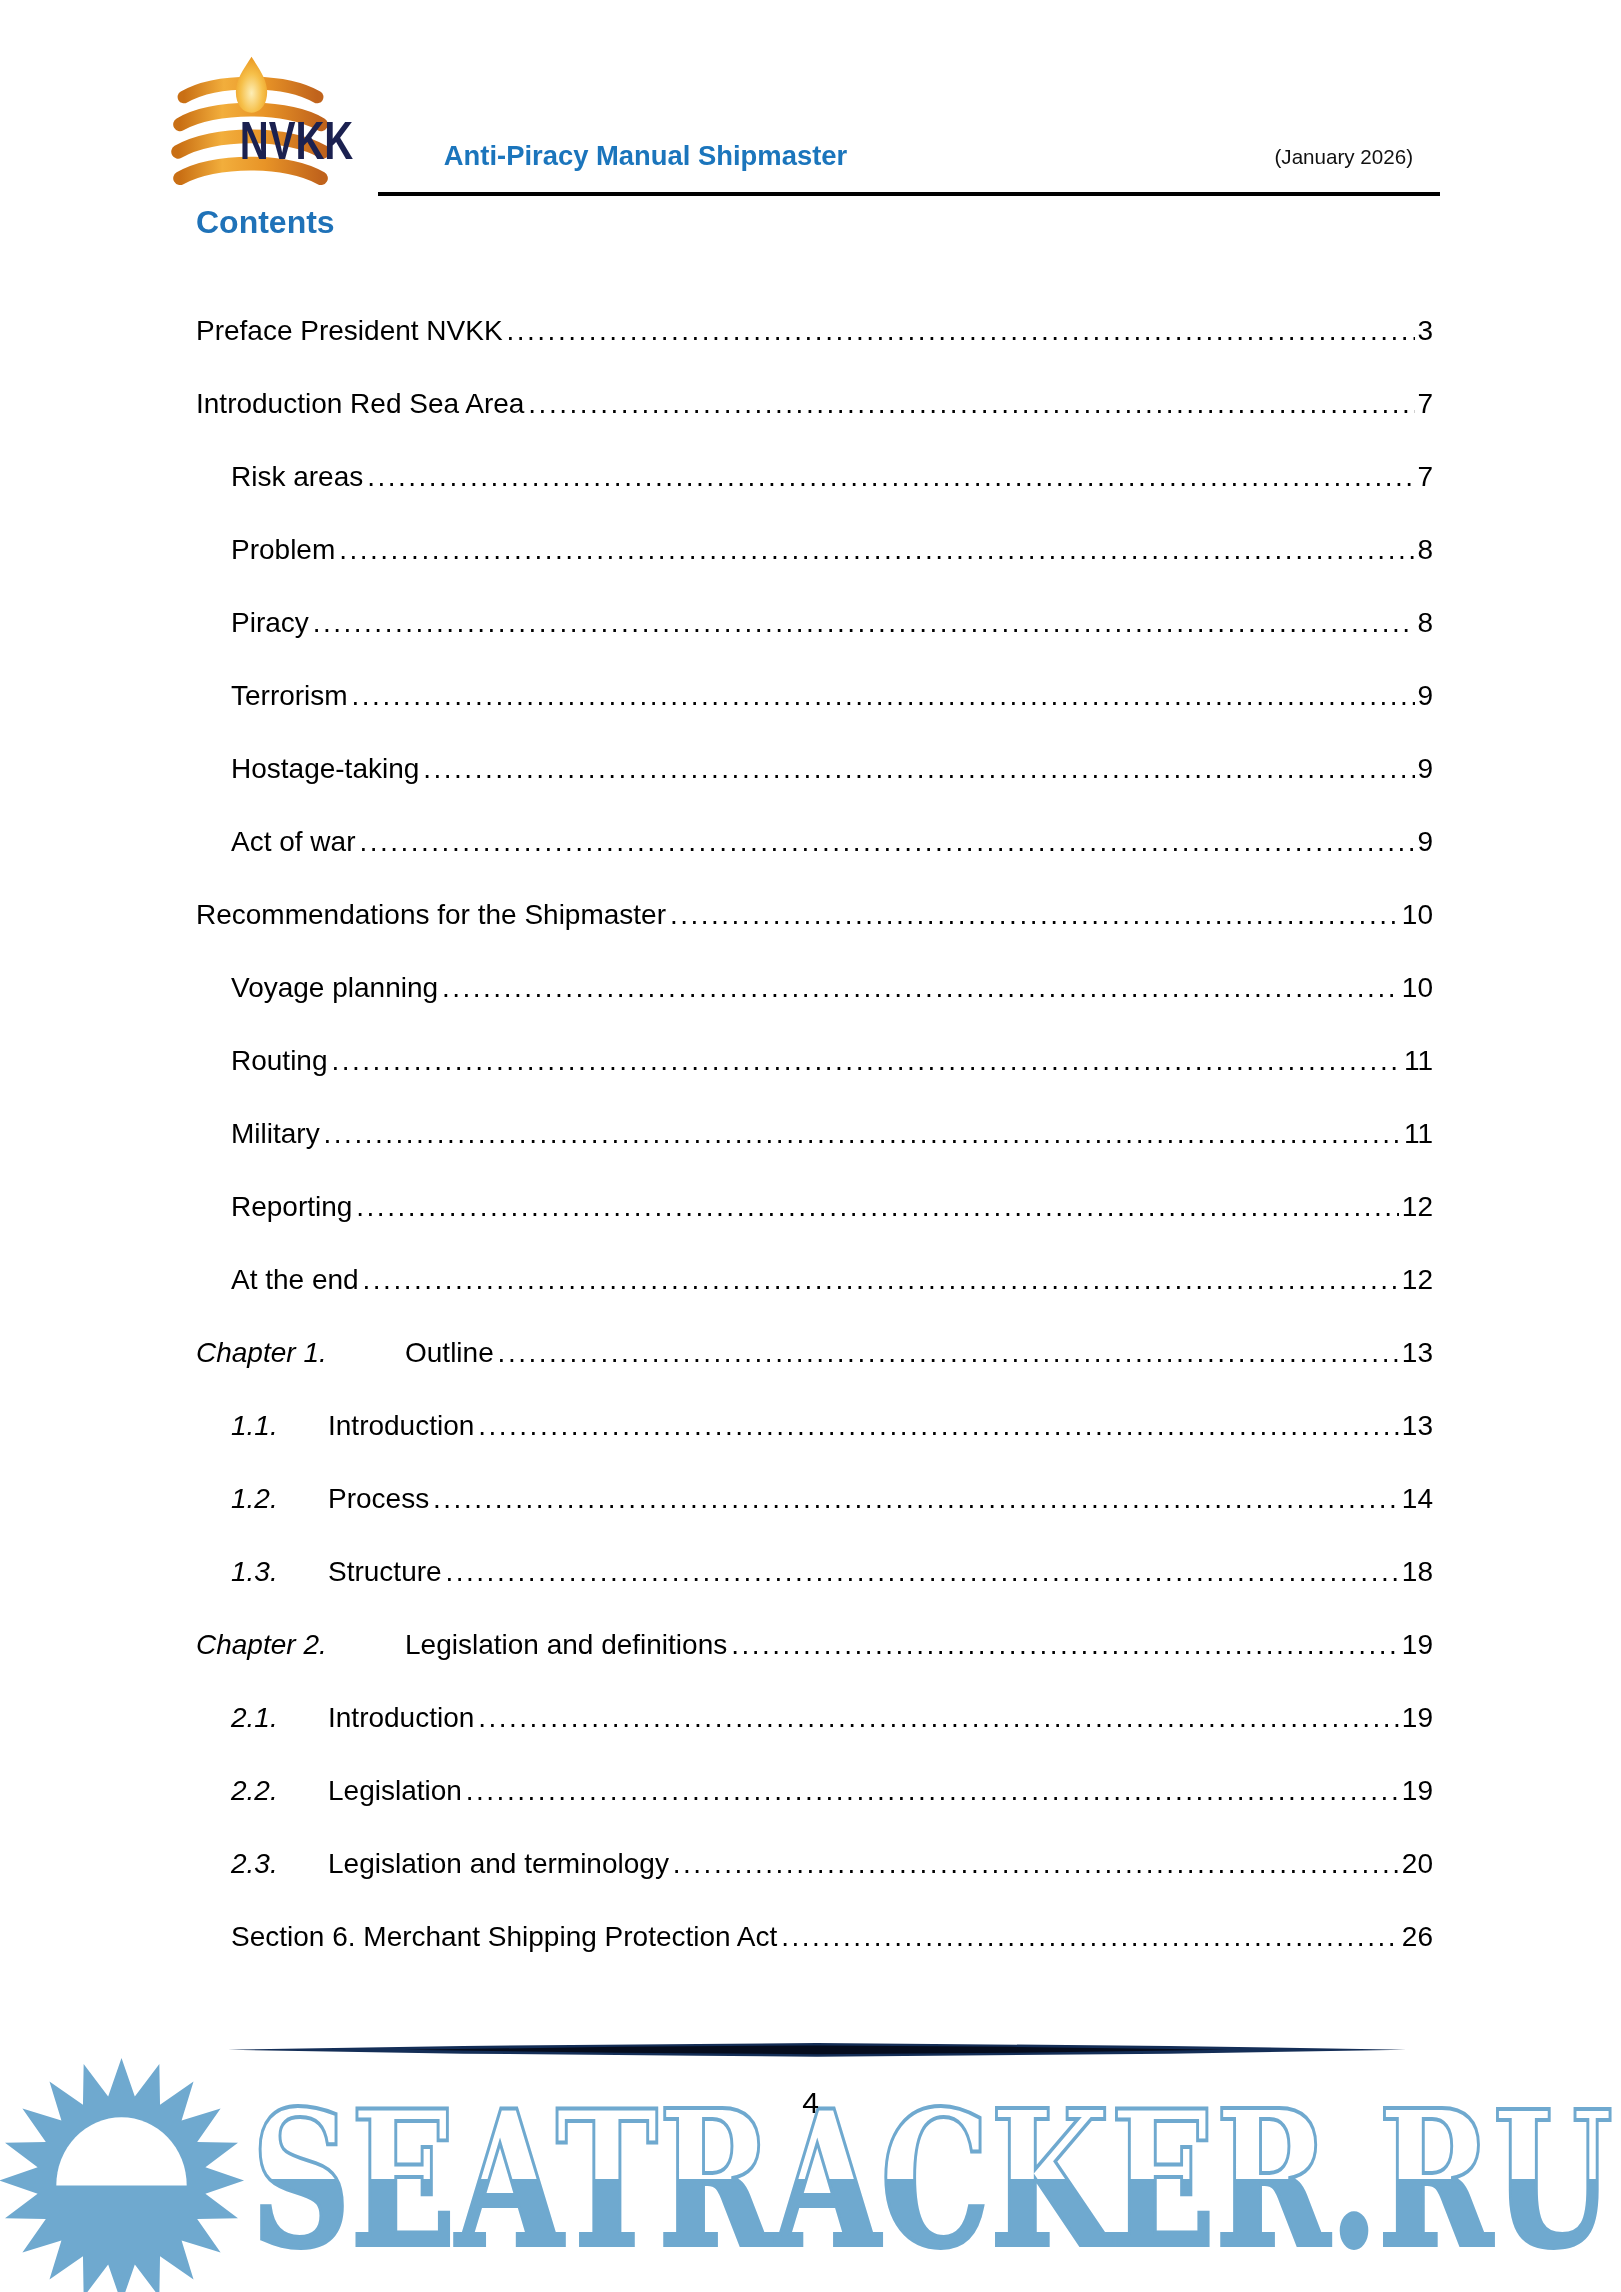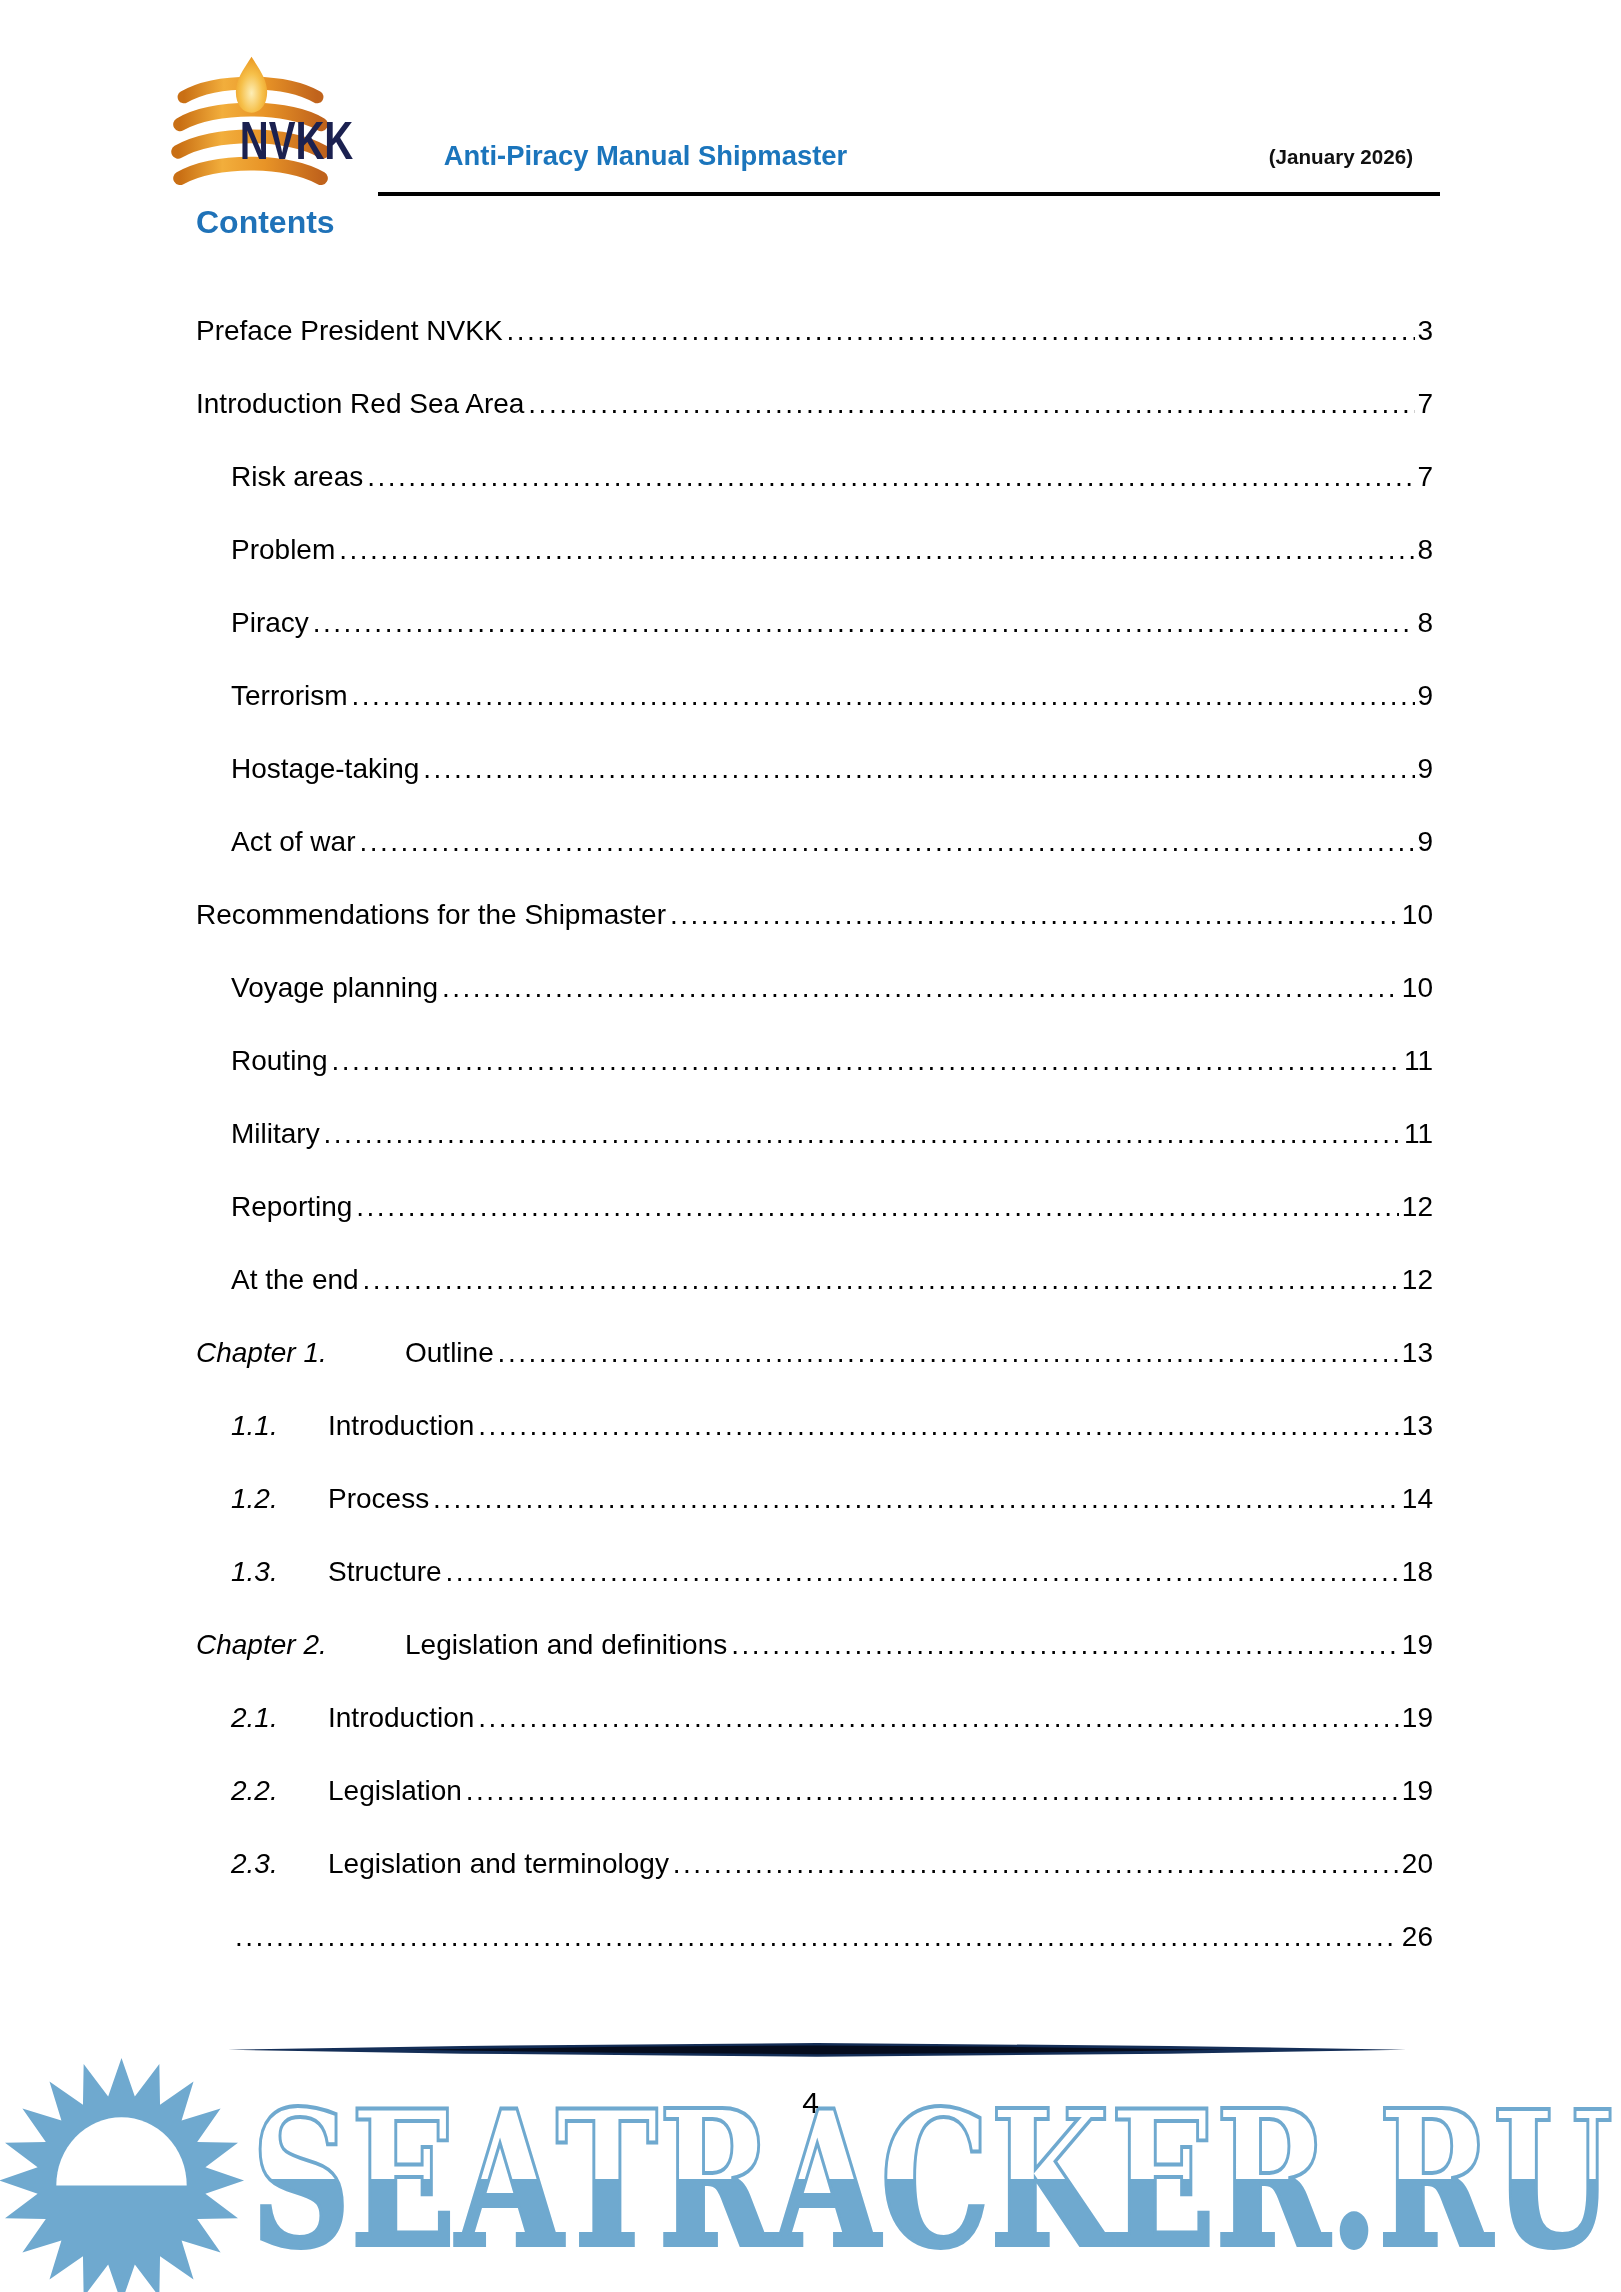--- a/index.html
+++ b/index.html
@@ -14,21 +14,21 @@
   
   #logo{position:absolute;left:123px;top:49px;width:257px;height:139px;}
   #header-title{
     position:absolute;left:0;top:140px;width:1291px;
     text-align:center;
     font-size:27.4px;font-weight:bold;color:#1b75bc;
     letter-spacing:0px;
   }
   #header-date{
     position:absolute;top:145px;right:208px;
-    font-size:20.6px;font-weight:bold;color:#111;
+    font-size:20.6px;font-weight:normal;color:#111;
   }
   #header-rule{
     position:absolute;left:378px;top:192px;width:1062px;height:3.9px;
     background:#000;
   }
   
   #contents-heading{
     position:absolute;left:196px;top:204px;
     font-size:32px;font-weight:bold;color:#1f72b8;
   }
@@ -232,20 +232,21 @@
       <span class="toc-page">19</span>
     </div>
       <div class="toc-row sub">
       <span class="toc-num">2.3.</span>
       <span class="toc-label">Legislation and terminology</span>
       <span class="toc-dots"></span>
       <span class="toc-page">20</span>
     </div>
       <div class="toc-row h2">
 
+      <span class="toc-label">Section 6. Merchant Shipping Protection Act</span>
       <span class="toc-dots"></span>
       <span class="toc-page">26</span>
     </div>
     </div>
 
   <svg id="footer-rule" viewBox="0 0 1202 18" preserveAspectRatio="none">
     <polygon points="0,9 240,5 480,3 601,2 720,3 960,5 1202,9 960,13 720,15 601,16 480,15 240,13" fill="#142e57"></polygon>
     <polygon points="180,9 400,6 601,4.5 800,6 1020,9 800,12 601,13.5 400,12" fill="#060d1e"></polygon>
   </svg>
 

